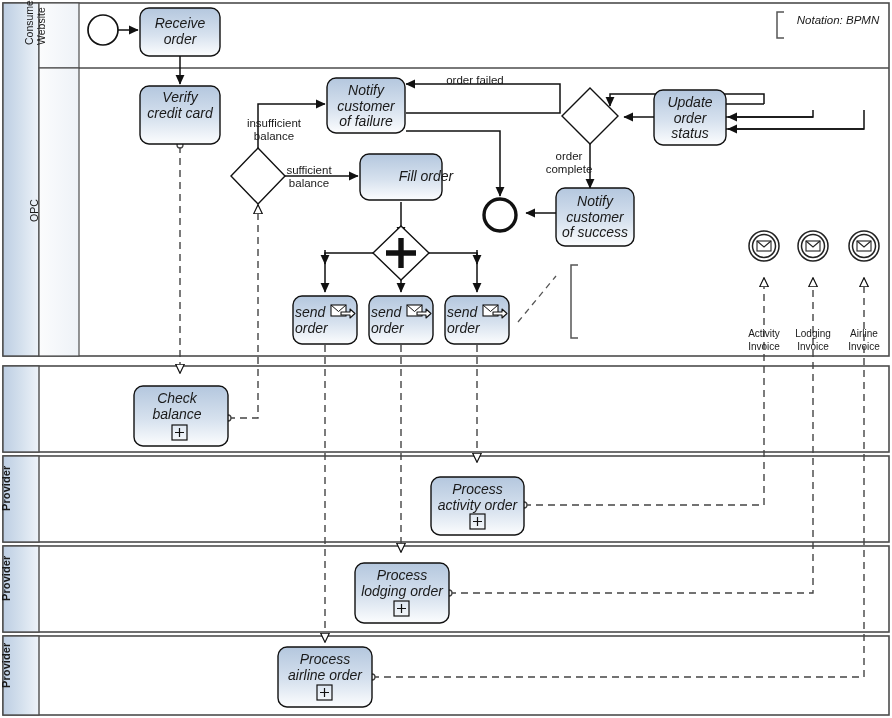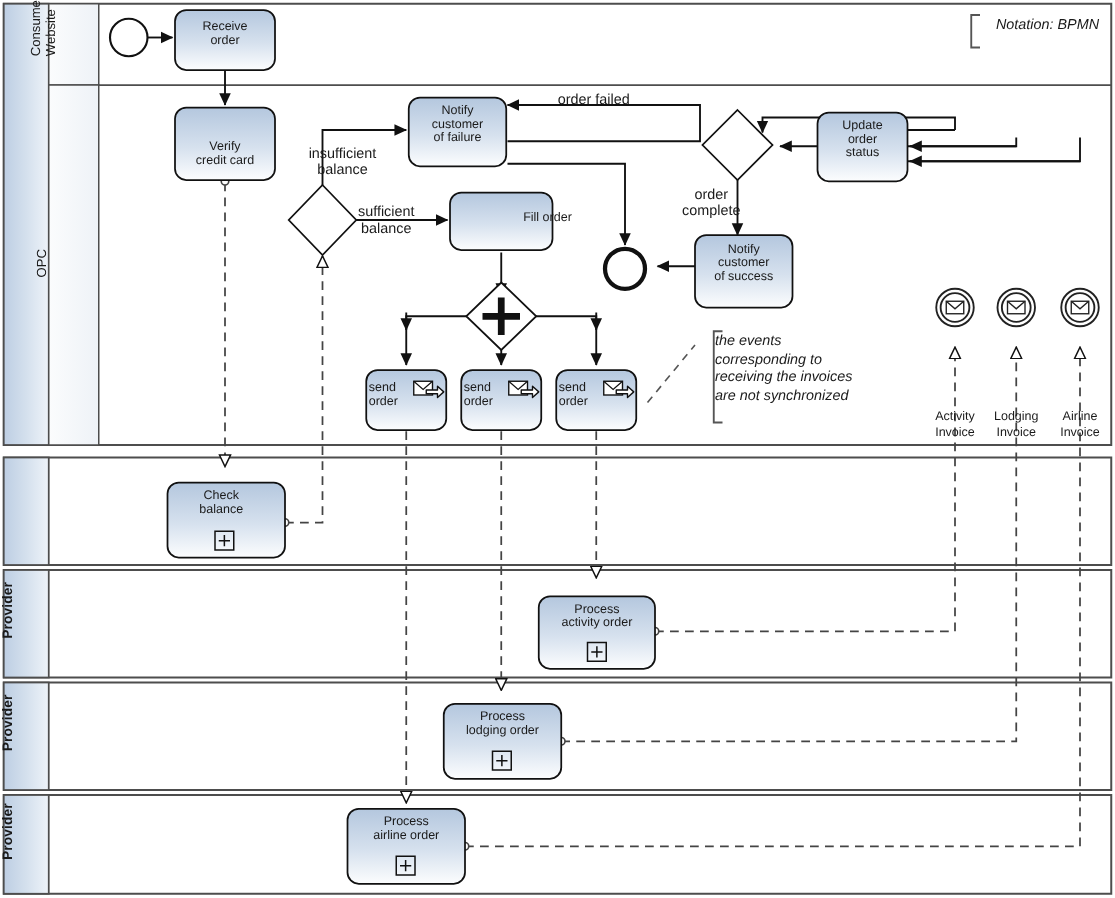--- a/index.html
+++ b/index.html
@@ -3,21 +3,21 @@
 <meta charset="utf-8">
 <title>BPMN Diagram</title>
 <style>
   html,body{margin:0;padding:0;background:#ffffff;}
   body{font-family:"Liberation Sans","DejaVu Sans",sans-serif;}
   #stage{position:relative;width:892px;height:718px;overflow:hidden;background:#fff;}
   #canvas{position:absolute;left:0;top:0;width:892px;height:718px;}
   .txt{position:absolute;text-align:center;color:#1a1a1a;line-height:1.12;
        font-family:"Liberation Sans","DejaVu Sans",sans-serif;
        -webkit-font-smoothing:antialiased;pointer-events:none;}
-  .tasklbl{font-size:10px;}
+  .tasklbl{font-size:14px;font-style:italic;}
   .flowlbl{font-size:11.5px;}
   .evtlbl{font-size:10px;line-height:1.25;margin-top:48px;}
   .poollbl{font-size:11px;font-weight:bold;letter-spacing:.1px;}
   .lanelbl{font-size:10.5px;}
   .annot{font-size:11.5px;font-style:italic;text-align:left;line-height:1.28;}
   .notation{font-size:11.5px;font-style:italic;text-align:center;}
   .vert{writing-mode:vertical-rl;transform:rotate(180deg);}
 </style>
 </head>
 <body>
@@ -236,23 +236,23 @@
   <div class="txt poollbl vert" style="left:-165px;top:169px;width:353px;height:20px;">Adventure Builder System</div>
   <div class="txt lanelbl vert" style="left:24px;top:25px;width:65px;height:20px;">Consumer Website</div>
   <div class="txt lanelbl vert" style="left:29px;top:202px;width:55px;height:20px;">OPC</div>
 
   <div class="txt poollbl vert" style="left:-12px;top:399px;width:86px;height:20px;">Bank</div>
   <div class="txt poollbl vert" style="left:-12px;top:489px;width:86px;height:22px;">Activity Provider</div>
   <div class="txt poollbl vert" style="left:-12px;top:579px;width:86px;height:22px;">Lodging Provider</div>
   <div class="txt poollbl vert" style="left:-12px;top:666px;width:79px;height:22px;">Airline Provider</div>
 
   <div class="txt tasklbl" style="left:140px;top:16px;width:80px;">Receive<br>order</div>
-  <div class="txt tasklbl" style="left:138px;top:112px;width:84px;">Verify<br>credit card</div>
+  <div class="txt tasklbl" style="left:138px;top:90px;width:84px;">Verify<br>credit card</div>
   <div class="txt tasklbl" style="left:327px;top:83px;width:78px;">Notify<br>customer<br>of failure</div>
-  <div class="txt tasklbl" style="left:364px;top:169px;width:82px;padding-left:33px;">Fill order</div>
+  <div class="txt tasklbl" style="left:352px;top:169px;width:82px;padding-left:33px;">Fill order</div>
   <div class="txt tasklbl" style="left:556px;top:194px;width:78px;">Notify<br>customer<br>of success</div>
   <div class="txt tasklbl" style="left:654px;top:95px;width:72px;">Update<br>order<br>status</div>
 
   <div class="txt tasklbl" style="left:295px;top:305px;width:44px;text-align:left;">send<br>order</div>
   <div class="txt tasklbl" style="left:371px;top:305px;width:44px;text-align:left;">send<br>order</div>
   <div class="txt tasklbl" style="left:447px;top:305px;width:44px;text-align:left;">send<br>order</div>
 
   <div class="txt tasklbl" style="left:134px;top:391px;width:86px;">Check<br>balance</div>
   <div class="txt tasklbl" style="left:429px;top:482px;width:97px;">Process<br>activity order</div>
   <div class="txt tasklbl" style="left:353px;top:568px;width:98px;">Process<br>lodging order</div>
@@ -260,16 +260,15 @@
 
   <div class="txt flowlbl" style="left:228px;top:69px;width:92px;margin-top:48px;">insufficient<br>balance</div>
   <div class="txt flowlbl" style="left:270px;top:164px;width:78px;">sufficient<br>balance</div>
   <div class="txt flowlbl" style="left:432px;top:74px;width:86px;">order failed</div>
   <div class="txt flowlbl" style="left:534px;top:150px;width:70px;">order<br>complete</div>
 
   <div class="txt evtlbl" style="left:738px;top:280px;width:52px;">Activity<br>Invoice</div>
   <div class="txt evtlbl" style="left:787px;top:280px;width:52px;">Lodging<br>Invoice</div>
   <div class="txt evtlbl" style="left:838px;top:280px;width:52px;">Airline<br>Invoice</div>
 
-  <div class="txt annot" style="left:572px;top:266px;width:160px;">the events<br>corresponding to<br>receiving the invoices<br>are not synchronized</div>
   <div class="txt notation" style="left:788px;top:14px;width:100px;">Notation: BPMN</div>
 
 </div>
 
 </body></html>

